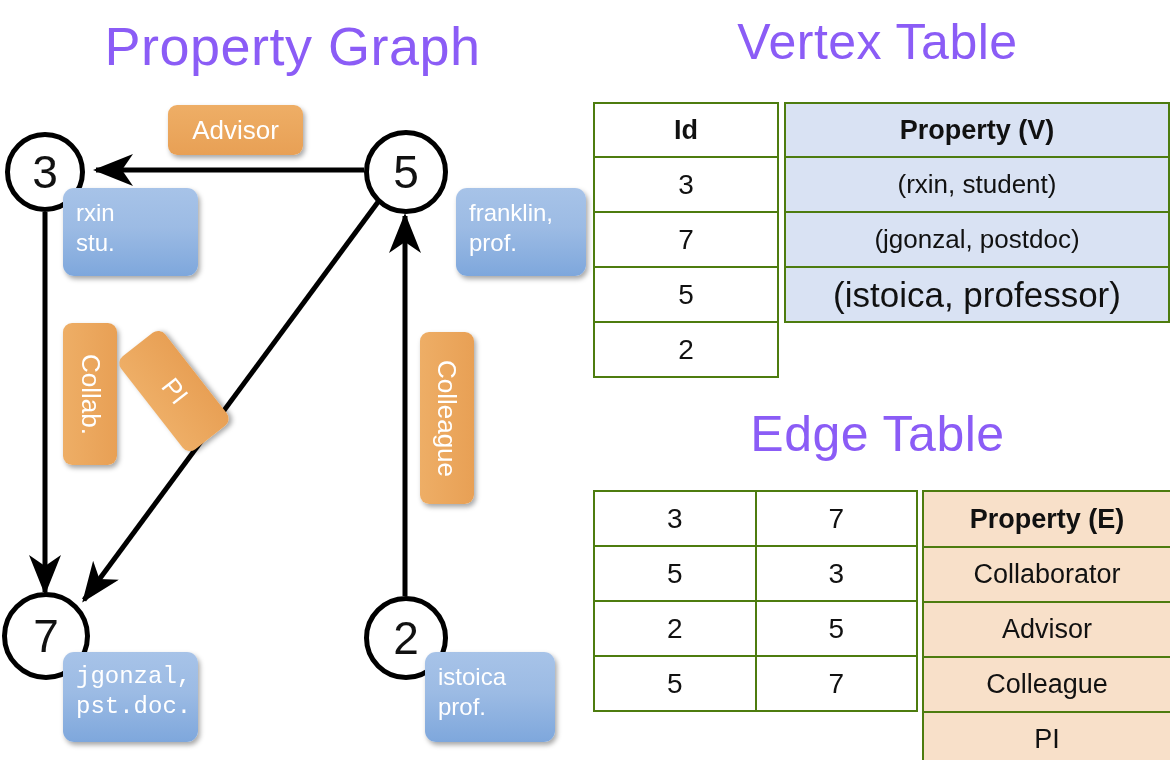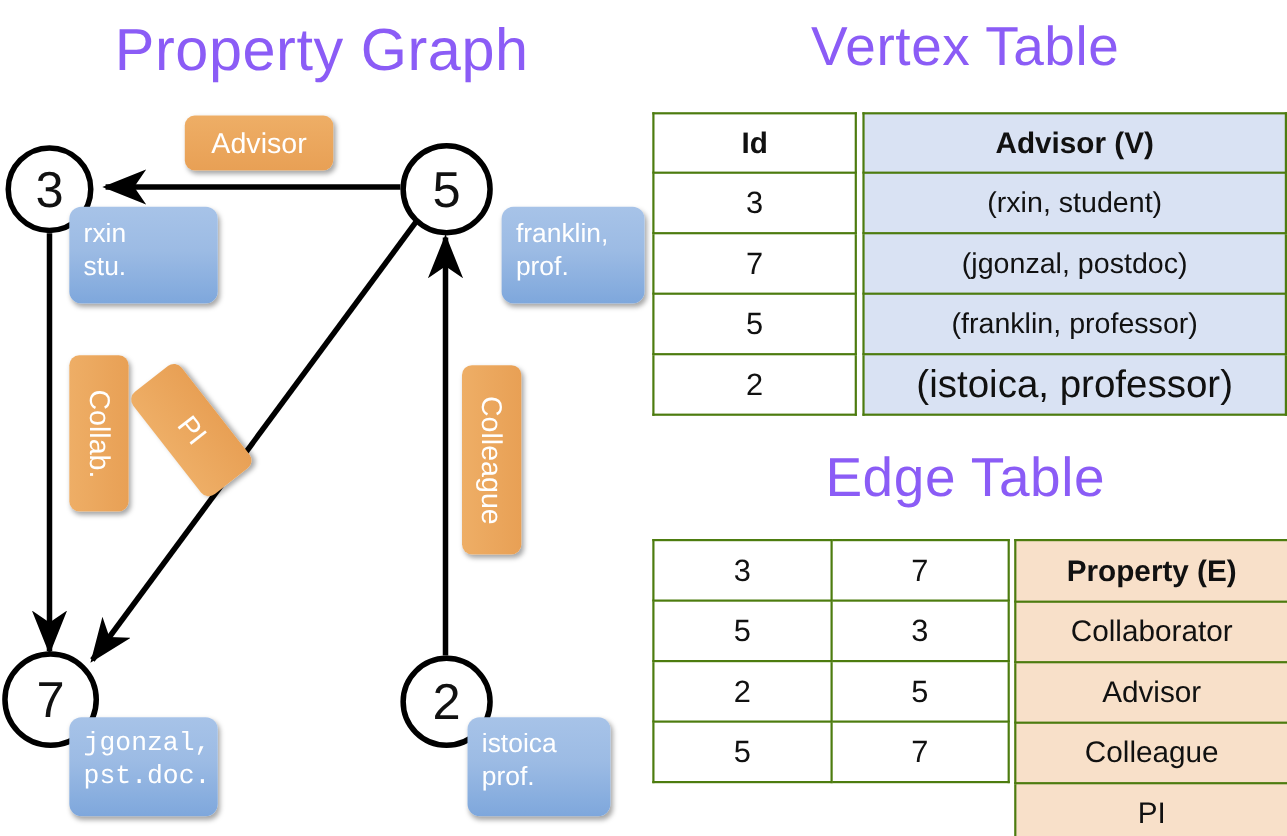--- a/index.html
+++ b/index.html
@@ -163,30 +163,27 @@
     </tr>
     <tr>
       <td style="height:53px;font-size:28px;">2</td>
     </tr>
   </tbody>
     </table>
 
   <table class="tbl" id="vertex-prop-table" style="left:784px;top:102px;width:386px;">
     <tbody>
         <tr>
-      <th class="hdr fill-blue" style="height:52px;font-size:27px;">Advisor (V)</th>
+      <th class="hdr fill-blue" style="height:52px;font-size:27px;">Property (V)</th>
     </tr>
     <tr>
       <td class="fill-blue" style="height:53px;font-size:26px;">(rxin, student)</td>
     </tr>
     <tr>
       <td class="fill-blue" style="height:53px;font-size:26px;">(jgonzal, postdoc)</td>
-    </tr>
-    <tr>
-      <td class="fill-blue" style="height:53px;font-size:26px;">(franklin, professor)</td>
     </tr>
     <tr>
       <td class="fill-blue" style="height:53px;font-size:35px;">(istoica, professor)</td>
     </tr>
   </tbody>
     </table>
 
   <table class="tbl" id="edge-ids-table" style="left:593px;top:490px;width:325px;">
     <tbody>
     <tr>

